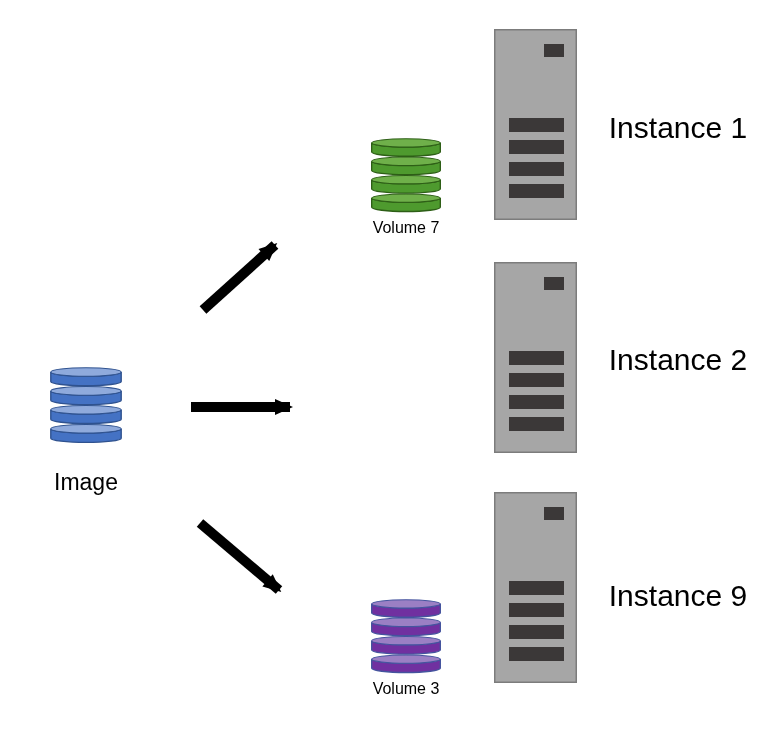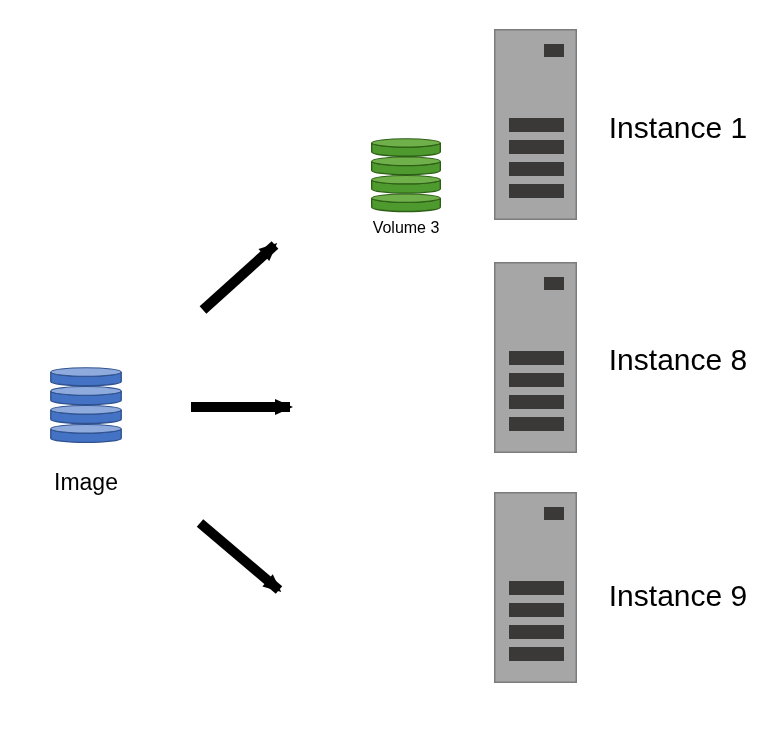--- a/index.html
+++ b/index.html
@@ -104,24 +104,45 @@
         </g>
       <g>
           <path class="body" d="M9 29 L9 40 A41 5 0 0 0 91 40 L91 29 A41 5 0 0 1 9 29 Z"></path>
           <ellipse class="cap" cx="50" cy="29" rx="41" ry="5"></ellipse>
         </g>
       <g>
           <path class="body" d="M9 7 L9 18 A41 5 0 0 0 91 18 L91 7 A41 5 0 0 1 9 7 Z"></path>
           <ellipse class="cap" cx="50" cy="7" rx="41" ry="5"></ellipse>
         </g>
     </svg>
-    <div class="node-label">Volume 3</div>
+    <div class="node-label">Volume 7</div>
   </div>
 
 
+  <div class="node volume-node" id="volume-node-3">
+    <svg class="cylinder" width="84" height="77" viewBox="0 0 100 92" style="--body:#7030A0;--cap:#9B7FC4;--line:#44549E">
+      <g>
+          <path class="body" d="M9 73 L9 84 A41 5 0 0 0 91 84 L91 73 A41 5 0 0 1 9 73 Z"></path>
+          <ellipse class="cap" cx="50" cy="73" rx="41" ry="5"></ellipse>
+        </g>
+      <g>
+          <path class="body" d="M9 51 L9 62 A41 5 0 0 0 91 62 L91 51 A41 5 0 0 1 9 51 Z"></path>
+          <ellipse class="cap" cx="50" cy="51" rx="41" ry="5"></ellipse>
+        </g>
+      <g>
+          <path class="body" d="M9 29 L9 40 A41 5 0 0 0 91 40 L91 29 A41 5 0 0 1 9 29 Z"></path>
+          <ellipse class="cap" cx="50" cy="29" rx="41" ry="5"></ellipse>
+        </g>
+      <g>
+          <path class="body" d="M9 7 L9 18 A41 5 0 0 0 91 18 L91 7 A41 5 0 0 1 9 7 Z"></path>
+          <ellipse class="cap" cx="50" cy="7" rx="41" ry="5"></ellipse>
+        </g>
+    </svg>
+    <div class="node-label">Volume 3</div>
+  </div>
 
   <svg class="server" id="server-1" width="83" height="191" viewBox="0 0 83 191" style="--chassis:#A6A6A6;--outline:#7C7C7C;--slot:#3B3838">
     <rect class="chassis" x="0.75" y="0.75" width="81.5" height="189.5"></rect>
     <rect class="slot" x="50" y="15" width="20" height="13"></rect>
     <rect class="slot" x="15" y="89" width="55" height="14"></rect>
     <rect class="slot" x="15" y="111" width="55" height="14"></rect>
     <rect class="slot" x="15" y="133" width="55" height="14"></rect>
     <rect class="slot" x="15" y="155" width="55" height="14"></rect>
   </svg>
   <svg class="server" id="server-2" width="83" height="191" viewBox="0 0 83 191" style="--chassis:#A6A6A6;--outline:#7C7C7C;--slot:#3B3838">
@@ -135,16 +156,16 @@
   <svg class="server" id="server-3" width="83" height="191" viewBox="0 0 83 191" style="--chassis:#A6A6A6;--outline:#7C7C7C;--slot:#3B3838">
     <rect class="chassis" x="0.75" y="0.75" width="81.5" height="189.5"></rect>
     <rect class="slot" x="50" y="15" width="20" height="13"></rect>
     <rect class="slot" x="15" y="89" width="55" height="14"></rect>
     <rect class="slot" x="15" y="111" width="55" height="14"></rect>
     <rect class="slot" x="15" y="133" width="55" height="14"></rect>
     <rect class="slot" x="15" y="155" width="55" height="14"></rect>
   </svg>
 
   <div class="instance-label" id="instance-label-1">Instance 1</div>
-  <div class="instance-label" id="instance-label-2">Instance 8</div>
+  <div class="instance-label" id="instance-label-2">Instance 2</div>
   <div class="instance-label" id="instance-label-3">Instance 9</div>
 
 </div>
 
 </body></html>

